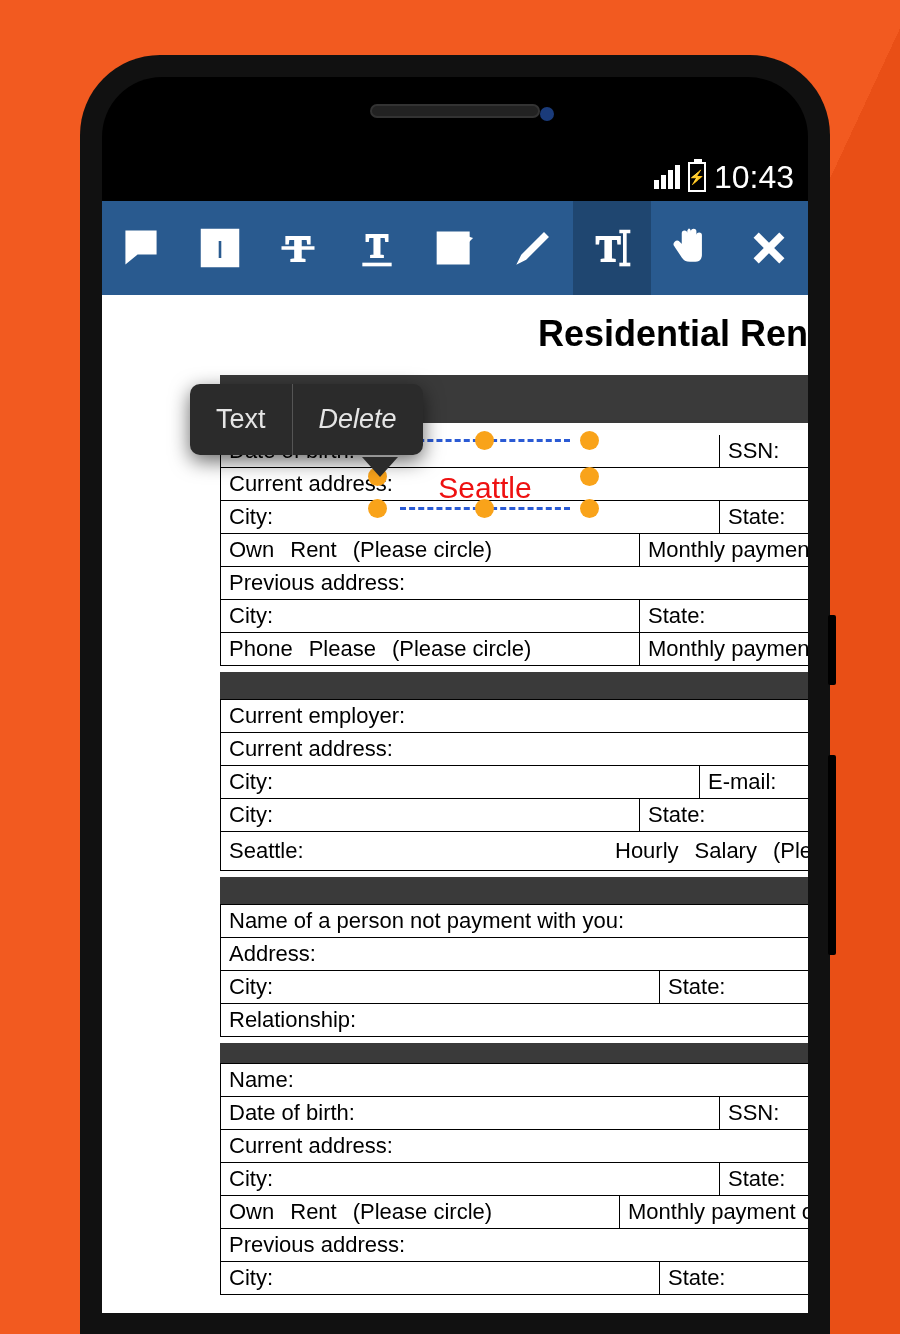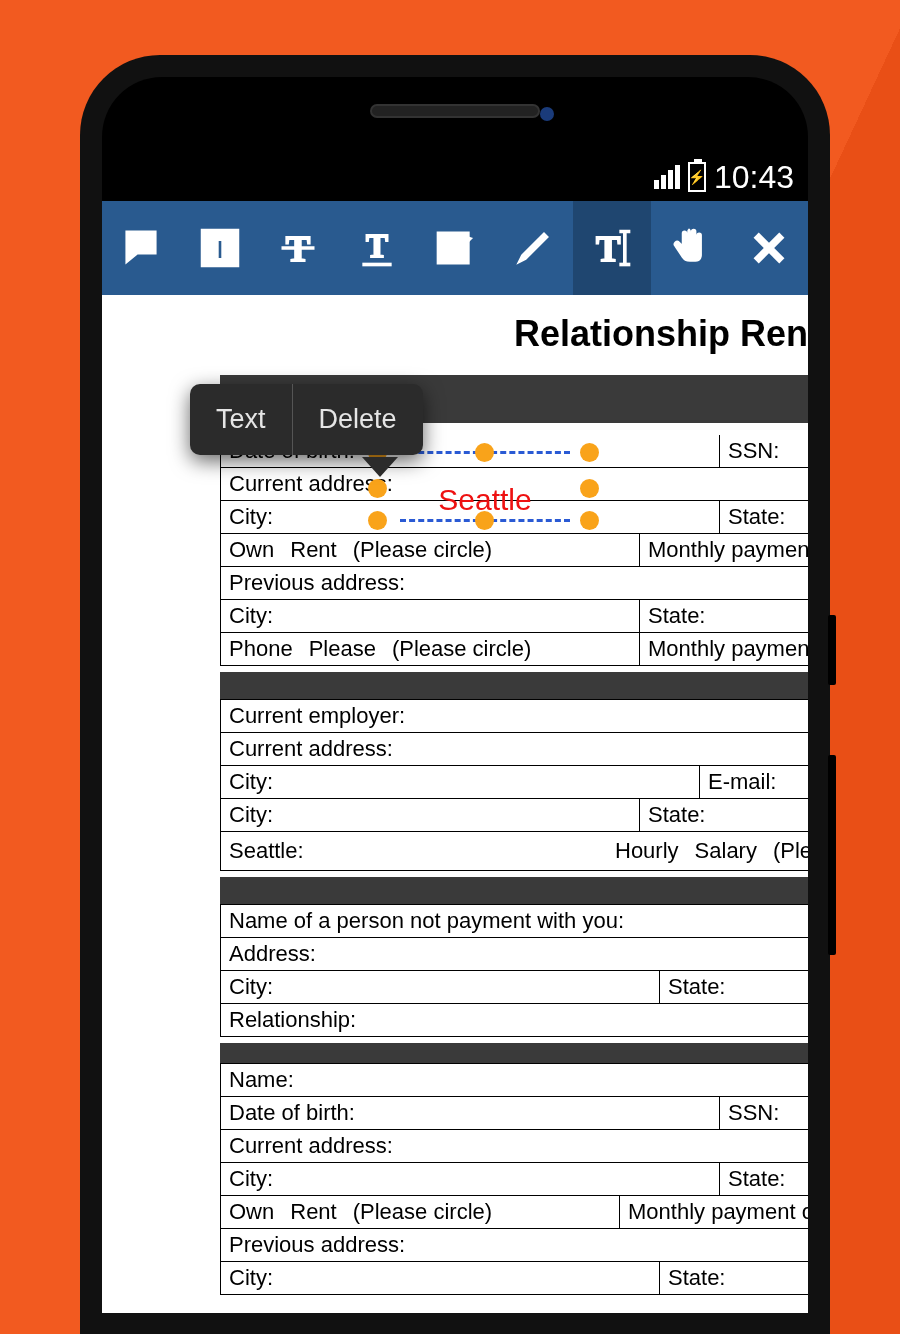--- a/index.html
+++ b/index.html
@@ -79,39 +79,39 @@
     border: 1px solid #000; border-top: none; display: flex; min-height: 33px;
     align-items: center;
   }
   .row:first-of-type { border-top: 1px solid #000; }
   .cell { padding: 3px 8px; white-space: nowrap; }
   .sep { border-left: 1px solid #000; height: 100%; display:flex; align-items:center; }
   .row .gap { flex: 1; }
 
   
   .annotation {
-    position: absolute; left: 170px; top: 108px; width: 190px; text-align: center;
+    position: absolute; left: 170px; top: 96px; width: 190px; text-align: center;
   }
   .ann-text { color: #e11; font-size: 30px; font-weight: 500; }
   .handle {
     position: absolute; width: 19px; height: 19px; background: #f9a31a; border-radius: 50%;
   }
   .dash { position: absolute; border-top: 3px dashed #2a5ad4; width: 170px; left: 10px; }
 
   
   .ctxmenu {
     position: absolute; left: 88px; top: 89px;
     display: flex; background: #2b2b2b; border-radius: 10px;
     color: #e5e5e5; font-size: 27px;
     box-shadow: 0 6px 20px rgba(0,0,0,.6);
   }
   .ctxmenu div {
     padding: 20px 26px; border-right: 1px solid #555;
   }
-  .ctxmenu div:last-child { border-right: none; }
+  .ctxmenu div:last-child { border-right: none; font-style: italic; }
   .ctx-caret {
     position: absolute; left: 260px; top: 162px; width: 0; height: 0;
     border-left: 18px solid transparent; border-right: 18px solid transparent;
     border-top: 20px solid #2b2b2b;
   }
 </style>
 </head>
 <body>
 
 <div class="phone">
@@ -184,21 +184,21 @@
       </div>
       <div class="tool">
         <svg viewBox="0 0 24 24" stroke-width="4">
             <line x1="5" y1="5" x2="19" y2="19"></line>
             <line x1="19" y1="5" x2="5" y2="19"></line>
           </svg>
       </div>
     </div>
 
     <div class="doc">
-      <div class="doc-title">Relationship Ren</div>
+      <div class="doc-title">Residential Ren</div>
 
       <div class="form">
         <div class="bar" style="height:48px"></div>
         <div style="height:12px;border-left:1px solid #000;border-right:1px solid #000"></div>
 
         <div class="row">
           <span class="cell">Date of birth:</span>
           <span class="gap"></span>
           <span class="cell sep" style="width:200px">SSN:</span>
         </div>

